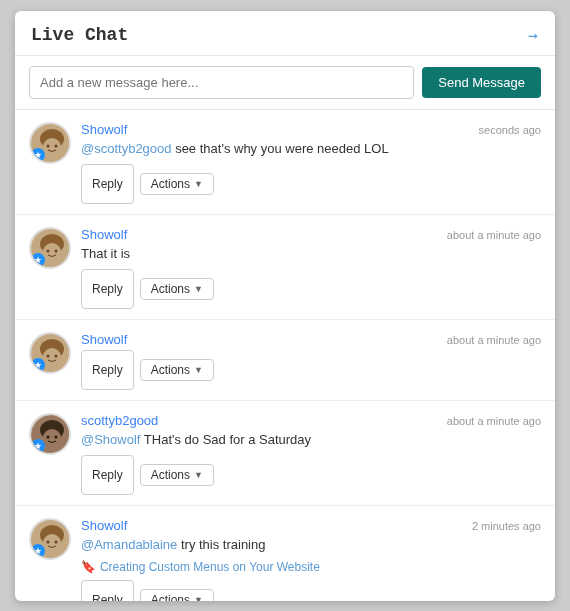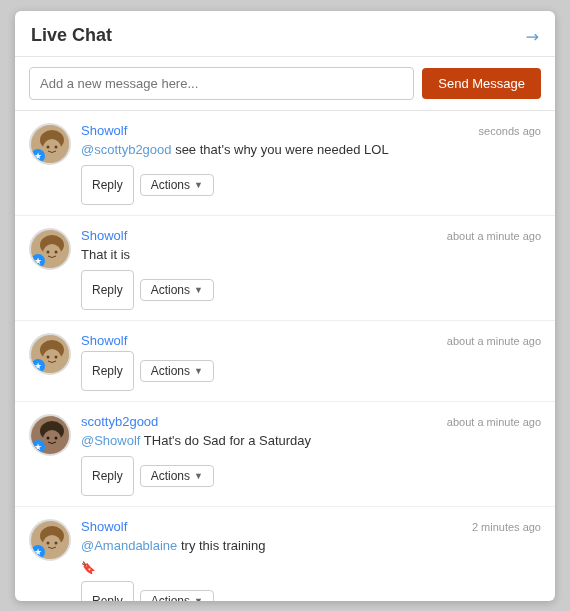--- a/index.html
+++ b/index.html
@@ -24,20 +24,21 @@
       height: 590px;
       position: relative;
     }
     .panel-header {
       display: flex;
       justify-content: space-between;
       align-items: flex-end;
       padding: 14px 16px 10px 16px;
       border-bottom: 1px solid #e5e5e5;
       flex-shrink: 0;
+      font-family: Liberation Mono, monospace;
     }
     .panel-title {
       font-size: 18px;
       font-weight: bold;
       color: #333;
     }
     .expand-icon {
       color: #5b9bd5;
       font-size: 16px;
       cursor: pointer;
@@ -55,21 +56,21 @@
     .message-input {
       flex: 1;
       border: 1px solid #ccc;
       border-radius: 4px;
       padding: 8px 10px;
       font-size: 13px;
       color: #999;
       outline: none;
     }
     .send-btn {
-      background: #c2410c;
+      background: #0f766e;
       color: #fff;
       border: none;
       border-radius: 4px;
       padding: 8px 16px;
       font-size: 13px;
       cursor: pointer;
       white-space: nowrap;
     }
     .messages-list {
       overflow-y: auto;
@@ -311,20 +312,21 @@
       <path d="M17 26 Q21 29 25 26" stroke="#6a4020" stroke-width="1" fill="none"></path>
     </svg><div class="avatar-star">★</div></div>
         <div class="message-body">
           <div class="message-top">
             <span class="sender-name">Showolf</span>
             <span class="timestamp">2 minutes ago</span>
           </div>
           <div class="message-text"><span class="mention">@Amandablaine</span><span> try this training</span></div>
           <div class="link-row">
             <span class="link-icon">🔖</span>
+            <a class="link-text" href="#">Creating Custom Menus on Your Website</a>
           </div>
           <div class="actions-row">
             <button class="btn-reply">Reply</button>
             <button class="btn-actions">
               <span>Actions</span>
               <span class="chevron">▼</span>
             </button>
           </div>
         </div>
       </div>

